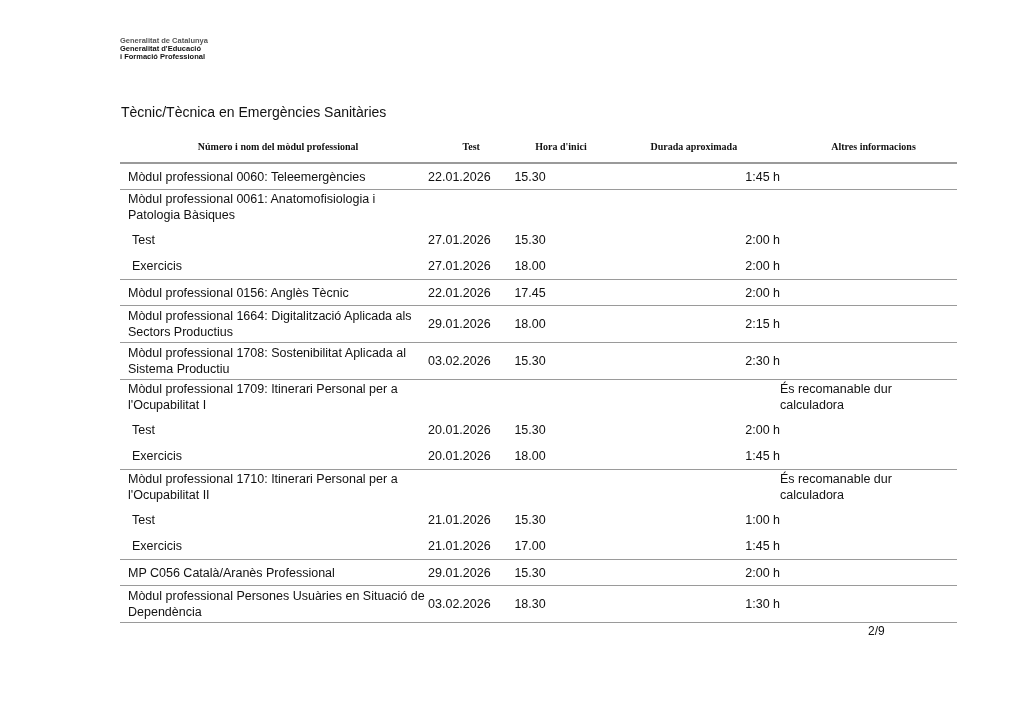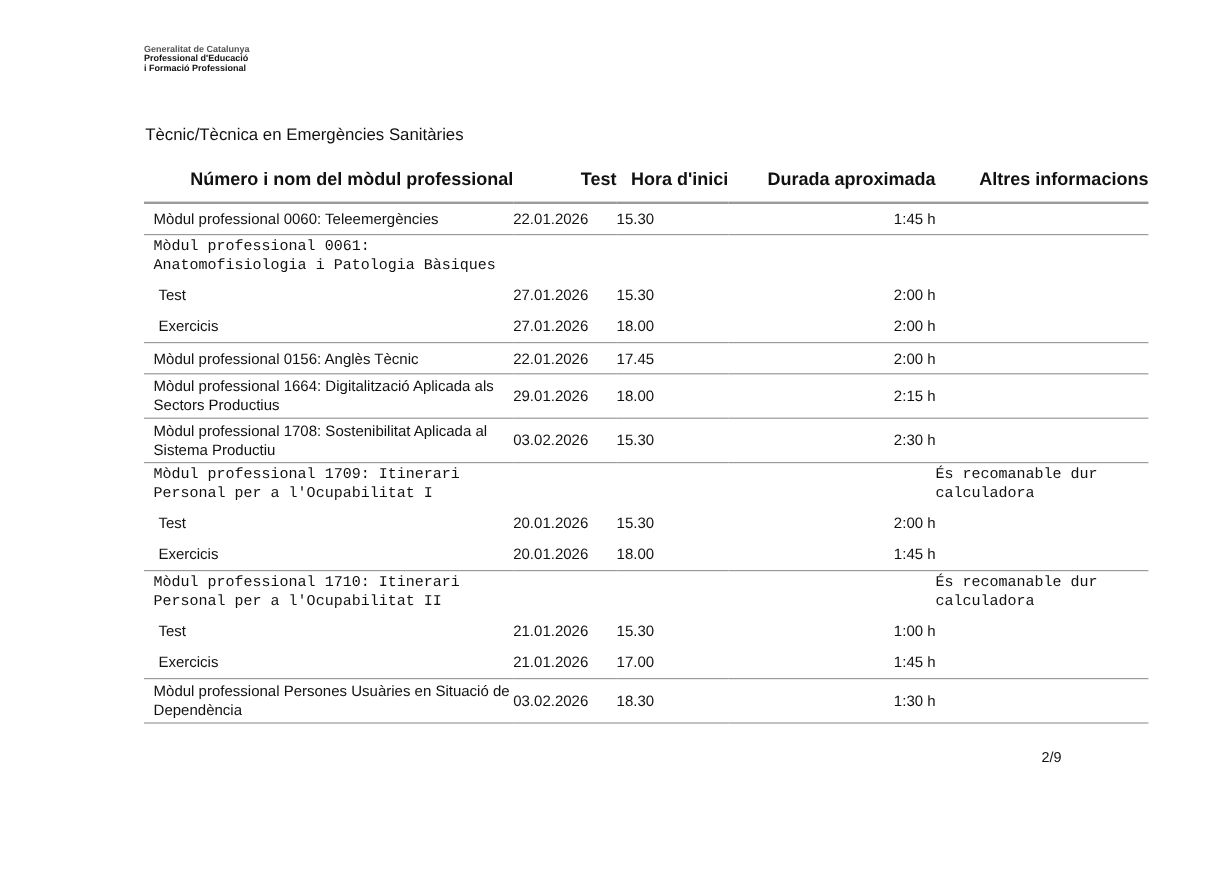--- a/index.html
+++ b/index.html
@@ -4,44 +4,44 @@
 <style>
   html, body { margin: 0; padding: 0; background: #ffffff; }
   body { width: 1024px; height: 724px; position: relative; overflow: hidden;
          font-family: "Liberation Sans", sans-serif; color: #111; }
   .logo { position: absolute; left: 120px; top: 37px; font-size: 7.5px; line-height: 8px; }
   .logo .l1 { color: #555; font-weight: bold; }
   .logo .l2, .logo .l3 { font-weight: bold; color: #111; }
   .doc-title { position: absolute; left: 121px; top: 104px; font-size: 14px; font-weight: normal; }
   table.exam { position: absolute; left: 120px; top: 133px; width: 837px;
                border-collapse: collapse; font-size: 12.5px; }
-  table.exam th { font-weight: bold; text-align: right; font-size: 15px;
-                  padding: 8px 0 10px 0; vertical-align: middle; }
+  table.exam th { font-weight: bold; text-align: center; font-size: 10px;
+                  padding: 8px 0 10px 0; vertical-align: middle; font-family: Liberation Serif, serif; }
   table.exam td { padding: 0; vertical-align: middle; line-height: 16px; }
   table.exam tr.hdr { border-bottom: 2px solid #9a9a9a; }
   table.exam tr.group-end { border-bottom: 1.5px solid #9a9a9a; }
   .c1 { width: 302px; padding-left: 8px !important; }
   .c2 { width: 87px; }
   .c3 { width: 95px; }
   .c4 { width: 176px; text-align: right; }
   .c5 { width: 170px; margin-left: 32px; }
   th.c5 { padding-left: 10px !important; }
   tr.single td { height: 25px; }
-  tr.title-row td { height: 36px; vertical-align: top; padding-top: 1px; font-family: Liberation Mono, monospace; }
+  tr.title-row td { height: 36px; vertical-align: top; padding-top: 1px; }
   tr.sub td { height: 26px; }
   tr.double td { height: 36px; }
   .subname { padding-left: 12px !important; }
   .pager { position: absolute; left: 868px; top: 624px; font-size: 12px; }
 </style>
 </head>
 <body>
 
 <div class="logo">
   <div class="l1">Generalitat de Catalunya</div>
-  <div class="l2">Professional d'Educació</div>
+  <div class="l2">Generalitat d'Educació</div>
   <div class="l3">i Formació Professional</div>
 </div>
 
 <div class="doc-title">Tècnic/Tècnica en Emergències Sanitàries</div>
 
 <table class="exam">
   <thead>
     <tr class="hdr">
       <th class="c1">Número i nom del mòdul professional</th>
       <th class="c2">Test</th>
@@ -143,20 +143,27 @@
       <td class="c5"></td>
     </tr>
     <tr class="sub group-end">
       <td class="c1 subname">Exercicis</td>
       <td class="c2">21.01.2026</td>
       <td class="c3">17.00</td>
       <td class="c4">1:45 h</td>
       <td class="c5"></td>
     </tr>
 
+    <tr class="single group-end">
+      <td class="c1">MP C056 Català/Aranès Professional</td>
+      <td class="c2">29.01.2026</td>
+      <td class="c3">15.30</td>
+      <td class="c4">2:00 h</td>
+      <td class="c5"></td>
+    </tr>
 
     <tr class="double group-end">
       <td class="c1">Mòdul professional Persones Usuàries en Situació de Dependència</td>
       <td class="c2">03.02.2026</td>
       <td class="c3">18.30</td>
       <td class="c4">1:30 h</td>
       <td class="c5"></td>
     </tr>
   </tbody>
 </table>

